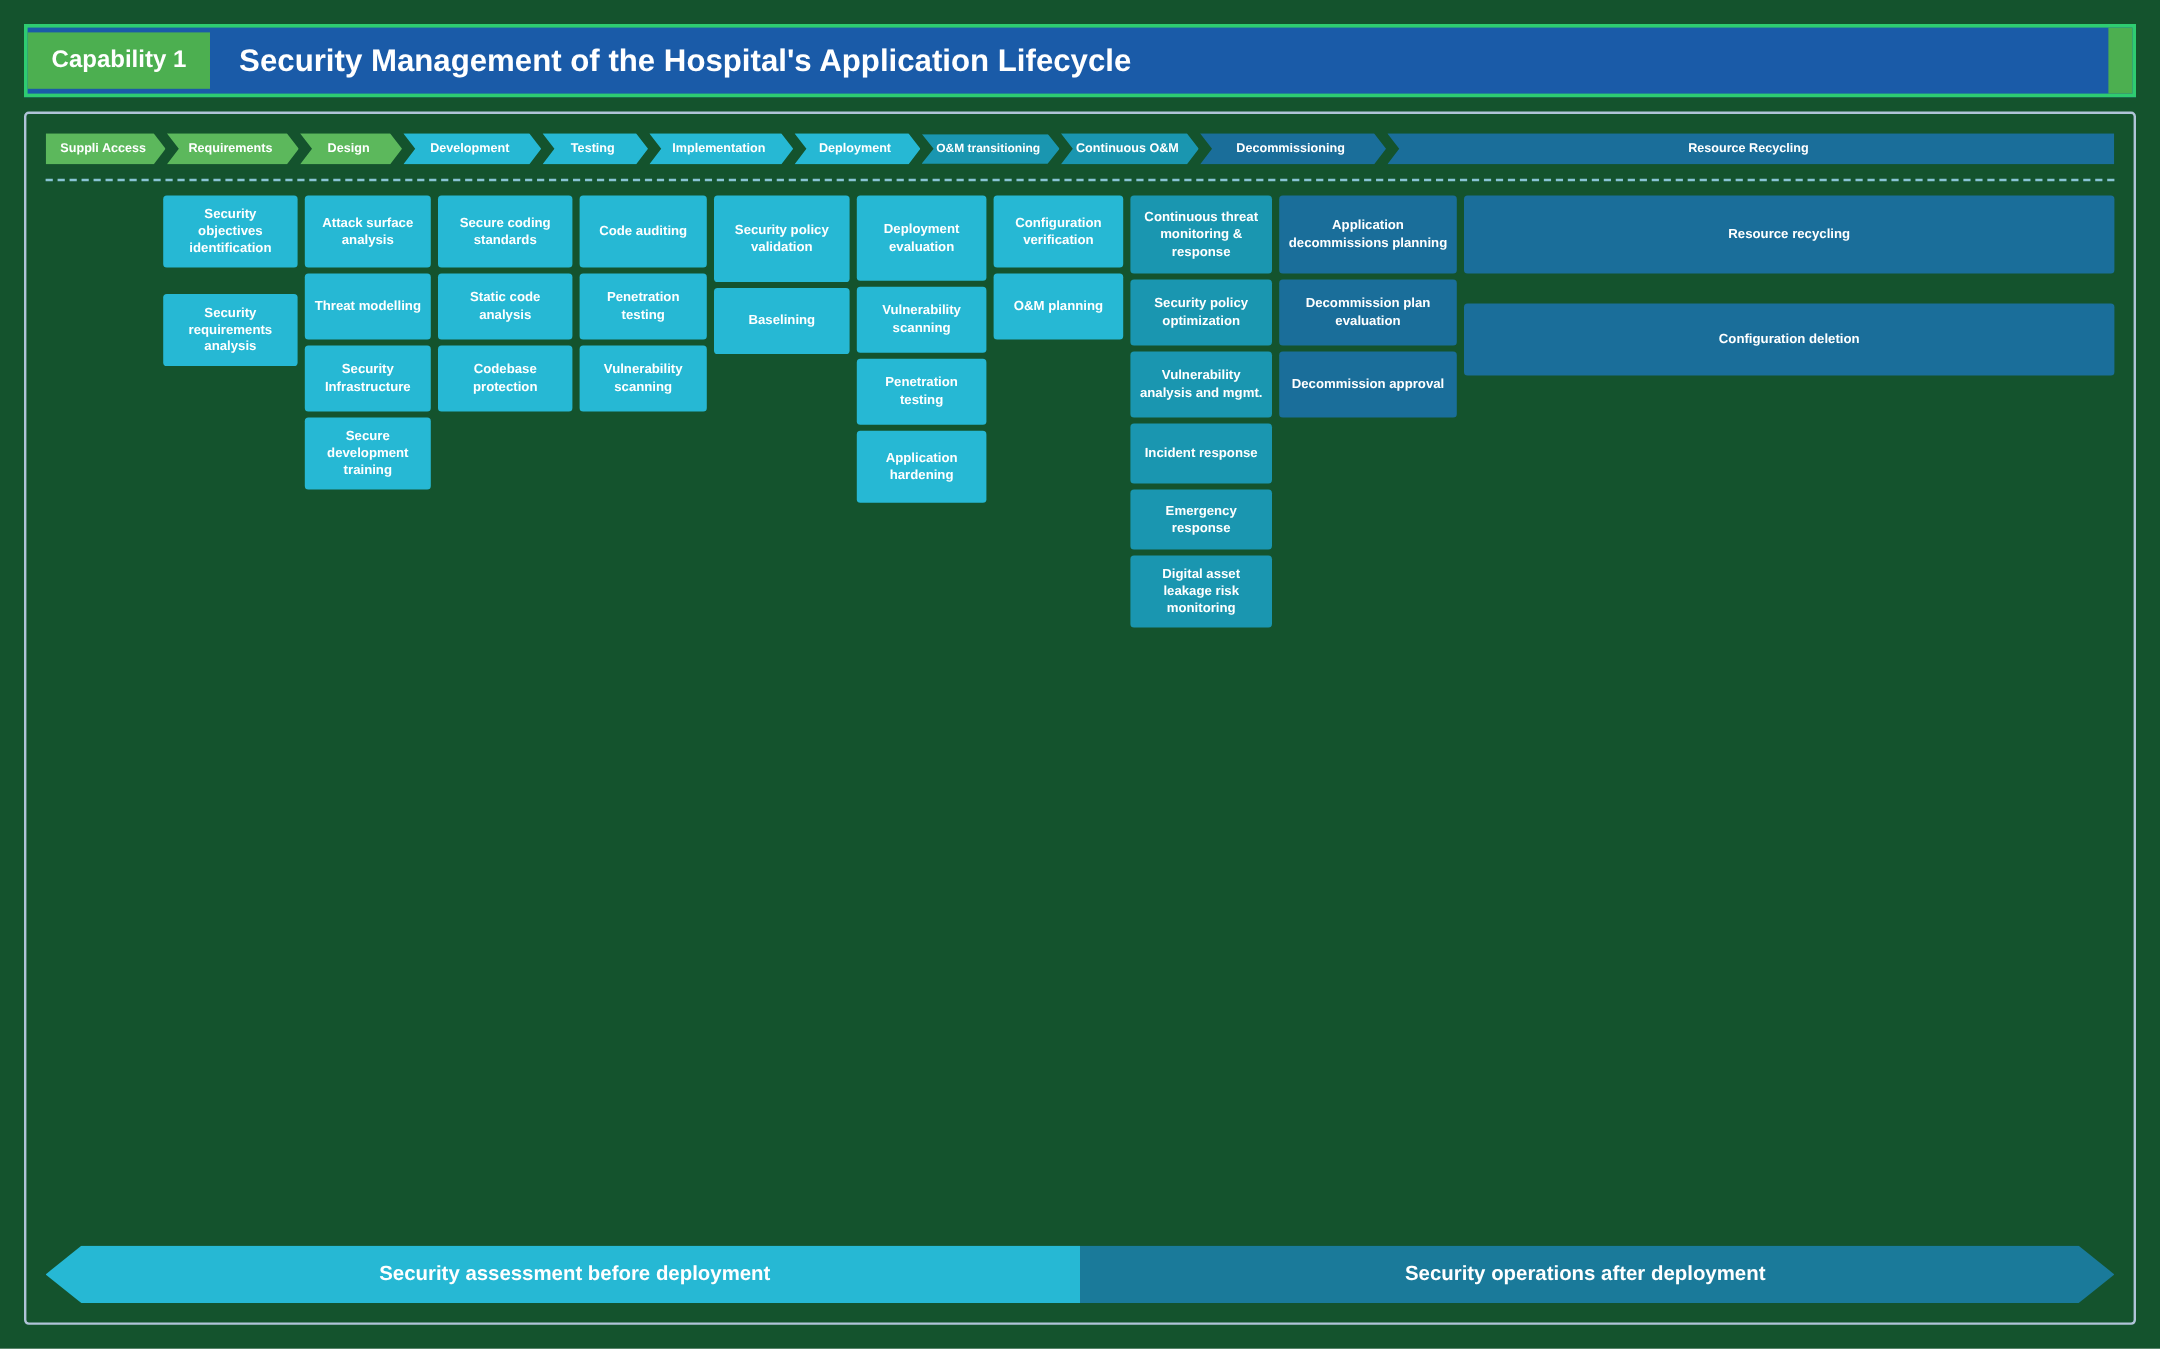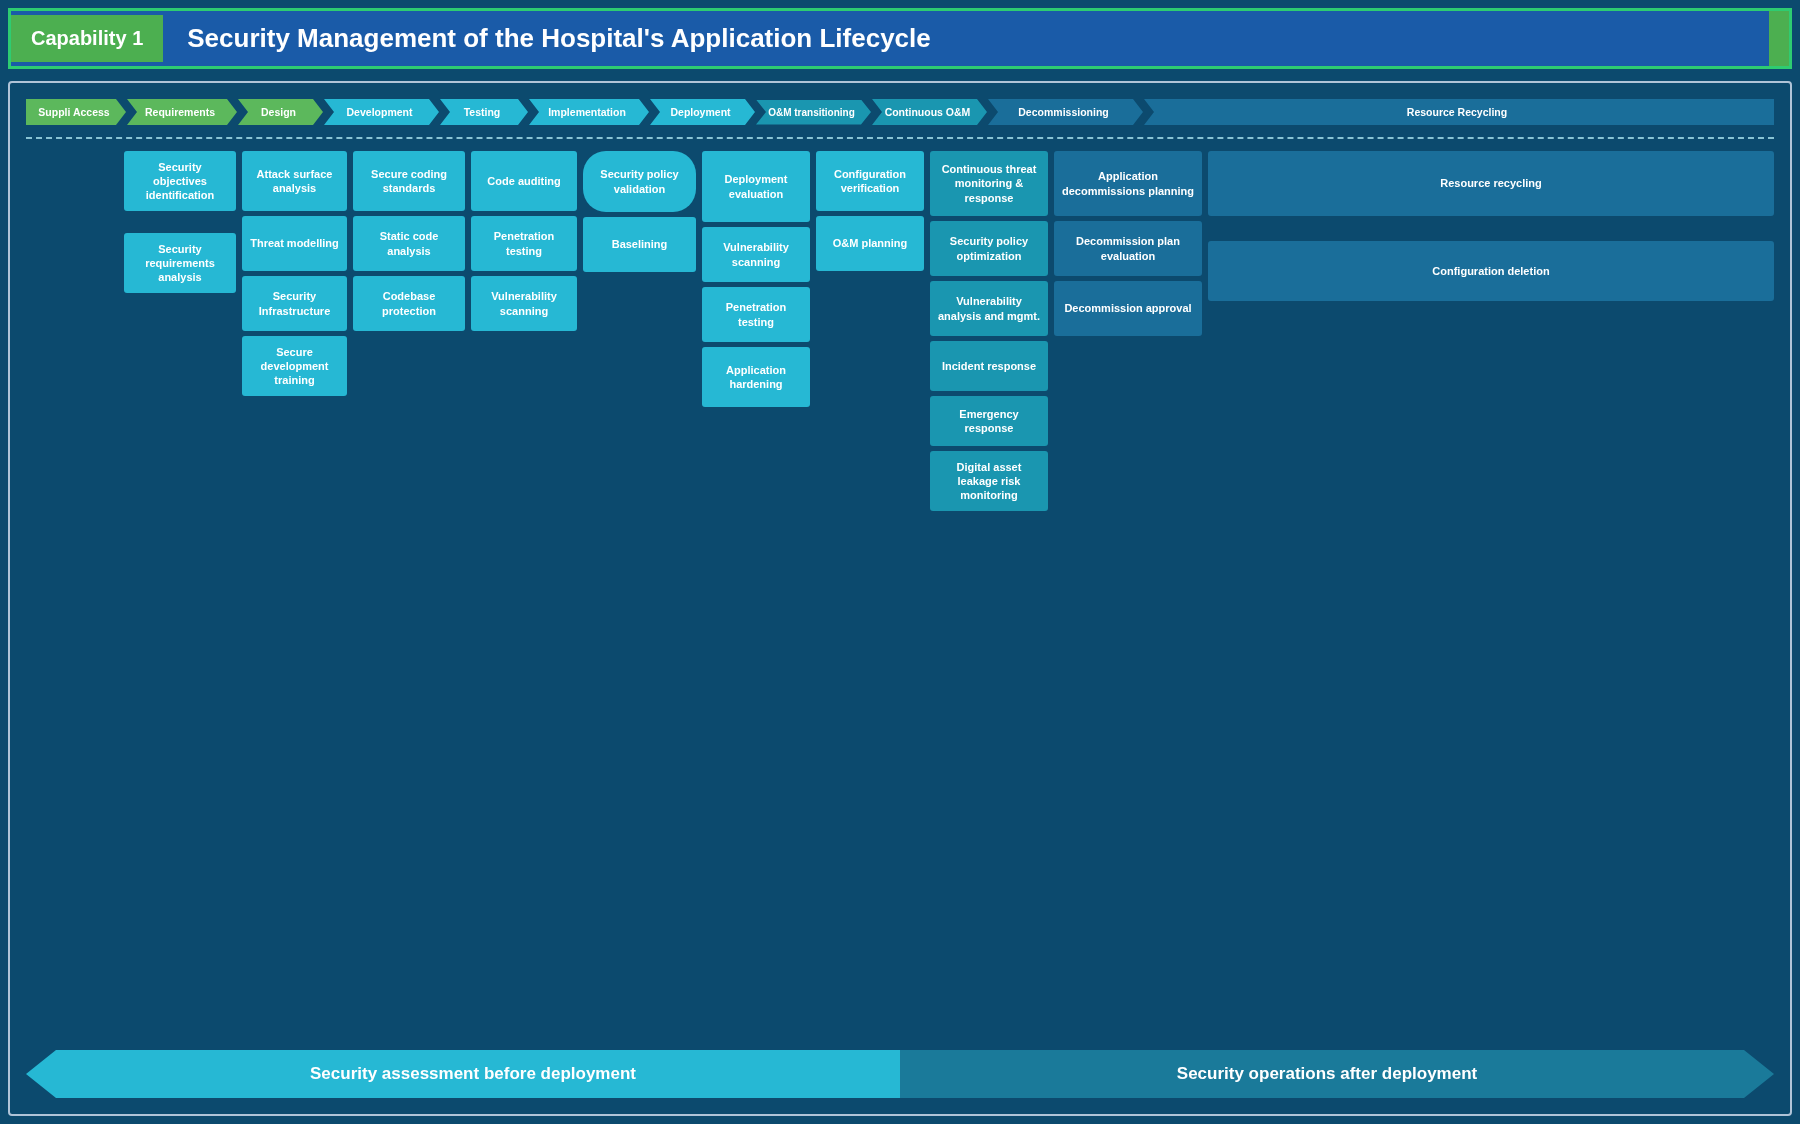--- a/index.html
+++ b/index.html
@@ -7,22 +7,22 @@
       width: 1800px;
       height: 1124px;
       background: #f0f0f0;
       font-family: Arial, sans-serif;
       overflow: hidden;
     }
 
     .page-container {
       width: 1800px;
       height: 1124px;
-      background: #0c4a6e;
-      padding: 8px;
+      background: #14532d;
+      padding: 20px;
       display: flex;
       flex-direction: column;
     }
 
     
     .header {
       display: flex;
       align-items: center;
       background: #1a5ba8;
       border: 3px solid #2ecc71;
@@ -248,21 +248,21 @@
         <div class="item-box teal" style="height:55px;">Codebase protection</div>
       </div>
 
       <div class="col" style="flex:0 0 106px;">
         <div class="item-box teal" style="height:60px;">Code auditing</div>
         <div class="item-box teal" style="height:55px;">Penetration testing</div>
         <div class="item-box teal" style="height:55px;">Vulnerability scanning</div>
       </div>
 
       <div class="col" style="flex:0 0 113px;">
-        <div class="item-box teal" style="height:61px;border-radius:23px;">Security policy validation</div>
+        <div class="item-box teal" style="height:72px;">Security policy validation</div>
         <div class="item-box teal" style="height:55px;">Baselining</div>
       </div>
 
       <div class="col" style="flex:0 0 108px;">
         <div class="item-box teal" style="height:71px;">Deployment evaluation</div>
         <div class="item-box teal" style="height:55px;">Vulnerability scanning</div>
         <div class="item-box teal" style="height:55px;">Penetration testing</div>
         <div class="item-box teal" style="height:60px;">Application hardening</div>
       </div>
 

